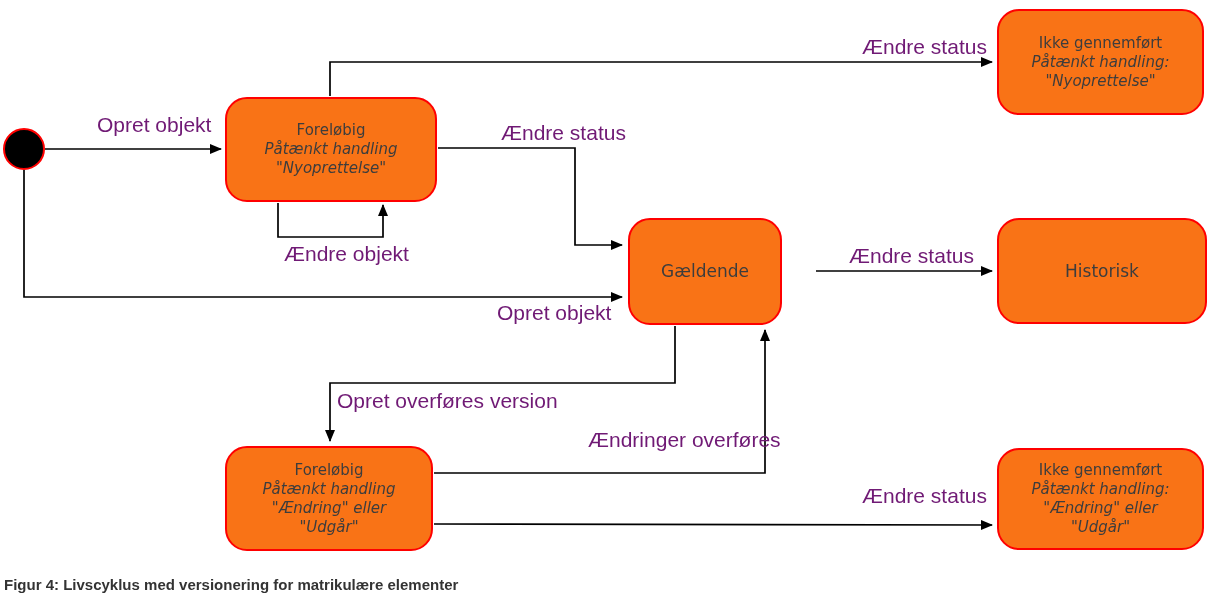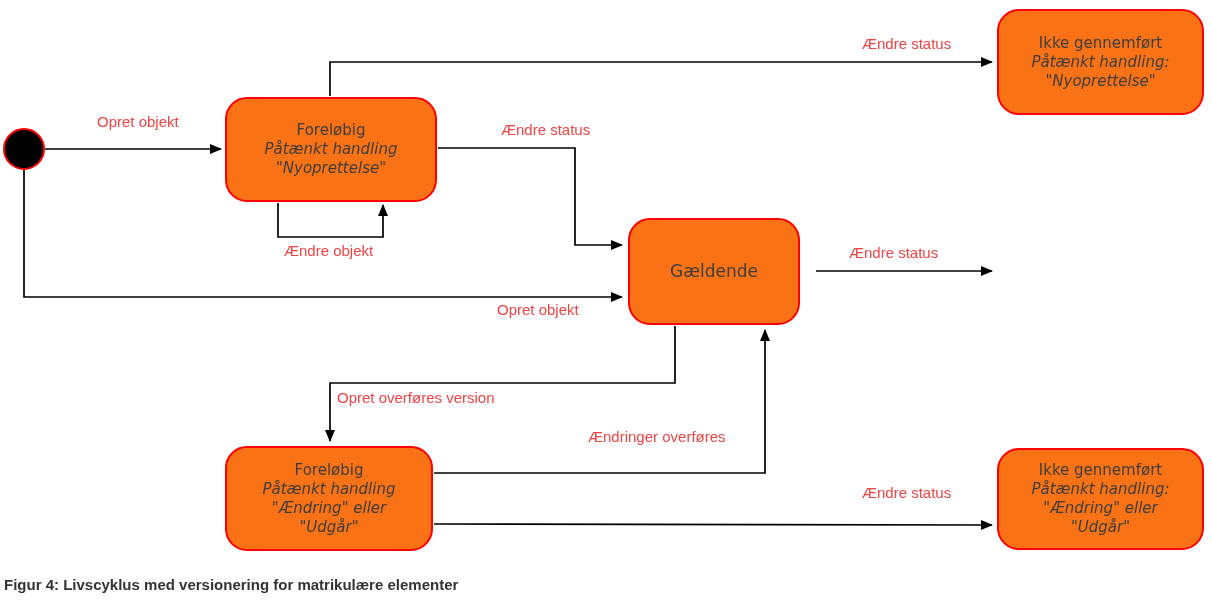--- a/index.html
+++ b/index.html
@@ -24,39 +24,39 @@
     font-family:"DejaVu Sans",sans-serif;
     line-height:19px;
     font-size:15px;
   }
   .state .st-title{font-style:normal;}
   .state .st-sub{font-style:italic;}
   .state.single .st-title{font-size:17px;}
 
   #st-forelobig-ny          {left:225px; top:97px;  width:212px; height:105px;}
   #st-ikke-gennemfort-ny    {left:997px; top:9px;   width:207px; height:106px;}
-  #st-galdende              {left:628px; top:218px; width:172px; height:107px;}
+  #st-galdende              {left:628px; top:218px; width:154px; height:107px;}
   #st-historisk             {left:997px; top:218px; width:210px; height:106px;}
   #st-forelobig-aendring    {left:225px; top:446px; width:208px; height:105px;}
   #st-ikke-gennemfort-aendring{left:997px; top:448px; width:207px; height:102px;}
 
   .initial-state{
     position:absolute;
     left:3px; top:128px;
     width:42px; height:42px;
     box-sizing:border-box;
     background:#000000;
     border:2px solid #FF0000;
     border-radius:50%;
   }
 
   .edge-label{
     position:absolute;
-    font-size:15px;
-    color:#ef4444;
+    font-size:21px;
+    color:#701a75;
     white-space:nowrap;
   }
   #lbl-opret-objekt-1   {left:97px;  top:113px;}
   #lbl-aendre-status-top{left:862px; top:35px;}
   #lbl-aendre-status-mid{left:501px; top:121px;}
   #lbl-aendre-objekt    {left:284px; top:242px;}
   #lbl-opret-objekt-2   {left:497px; top:301px;}
   #lbl-aendre-status-hist{left:849px; top:244px;}
   #lbl-opret-forelobig-version{left:337px; top:389px;}
   #lbl-aendringer-overfores{left:588px; top:428px;}
@@ -106,20 +106,23 @@
   <div class="state" id="st-ikke-gennemfort-ny">
     <div class="st-title">Ikke gennemført</div>
     <div class="st-sub">Påtænkt handling:</div>
     <div class="st-sub">"Nyoprettelse"</div>
   </div>
 
   <div class="state single" id="st-galdende">
     <div class="st-title">Gældende</div>
   </div>
 
+  <div class="state single" id="st-historisk">
+    <div class="st-title">Historisk</div>
+  </div>
 
   <div class="state" id="st-forelobig-aendring">
     <div class="st-title">Foreløbig</div>
     <div class="st-sub">Påtænkt handling</div>
     <div class="st-sub">"Ændring" eller</div>
     <div class="st-sub">"Udgår"</div>
   </div>
 
   <div class="state" id="st-ikke-gennemfort-aendring">
     <div class="st-title">Ikke gennemført</div>

